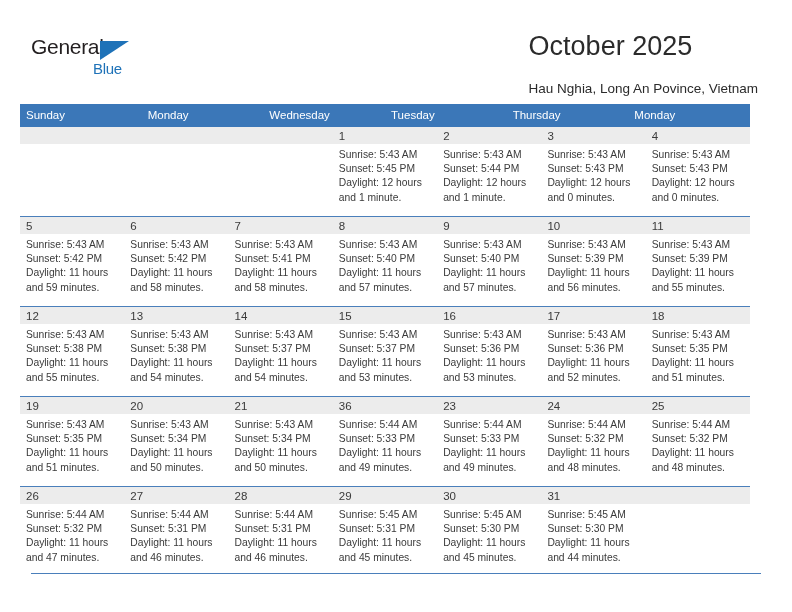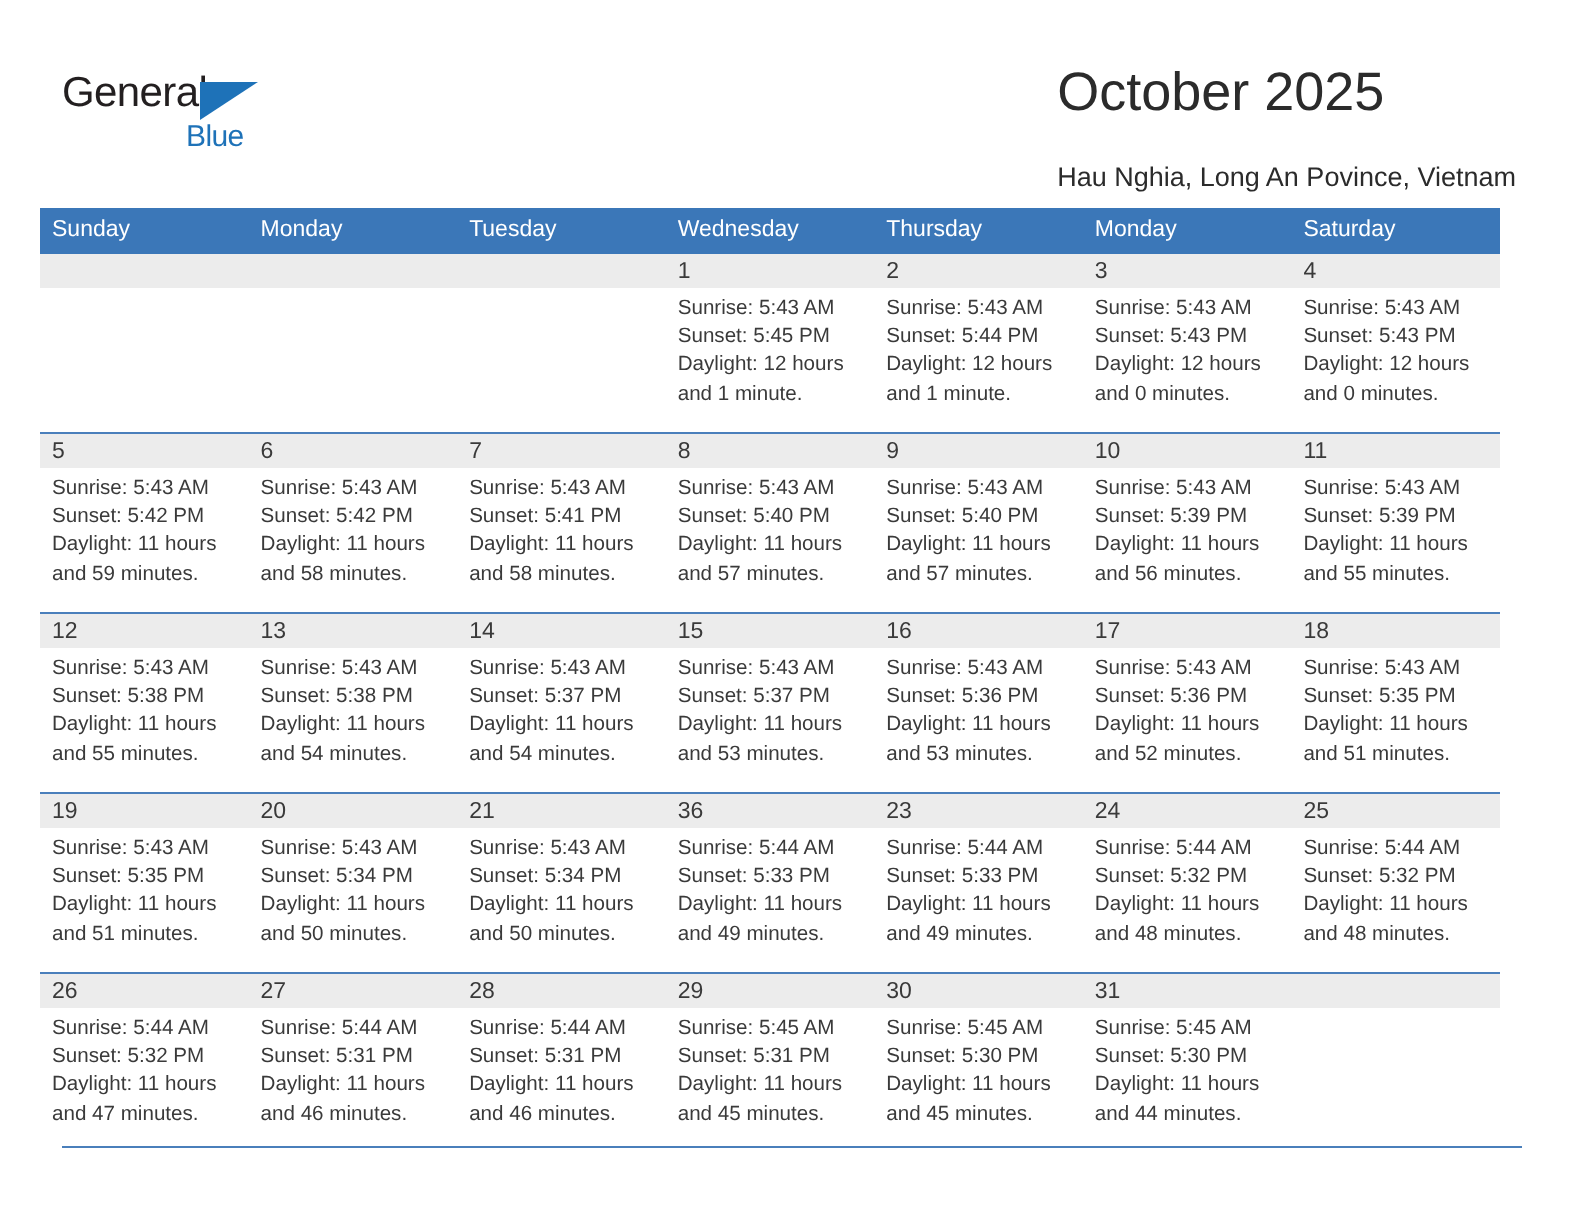--- a/index.html
+++ b/index.html
@@ -180,25 +180,24 @@
       <div class="cal-title">October 2025</div>
       <div class="cal-subtitle">Hau Nghia, Long An Povince, Vietnam</div>
     </div>
 
   </div>
 
   <div class="calendar">
     <div class="weekday-row">
       <div class="weekday">Sunday</div>
       <div class="weekday">Monday</div>
+      <div class="weekday">Wednesday</div>
       <div class="weekday">Tuesday</div>
-      <div class="weekday">Wednesday</div>
       <div class="weekday">Thursday</div>
       <div class="weekday">Monday</div>
-      <div class="weekday">Saturday</div>
     </div>
 
     <div id="weeks-container">
         <div class="week">
           <div class="day empty">
             <div class="day-num-band"></div>
             <div class="day-info">
               <div></div>
               <div></div>
               <div></div>

